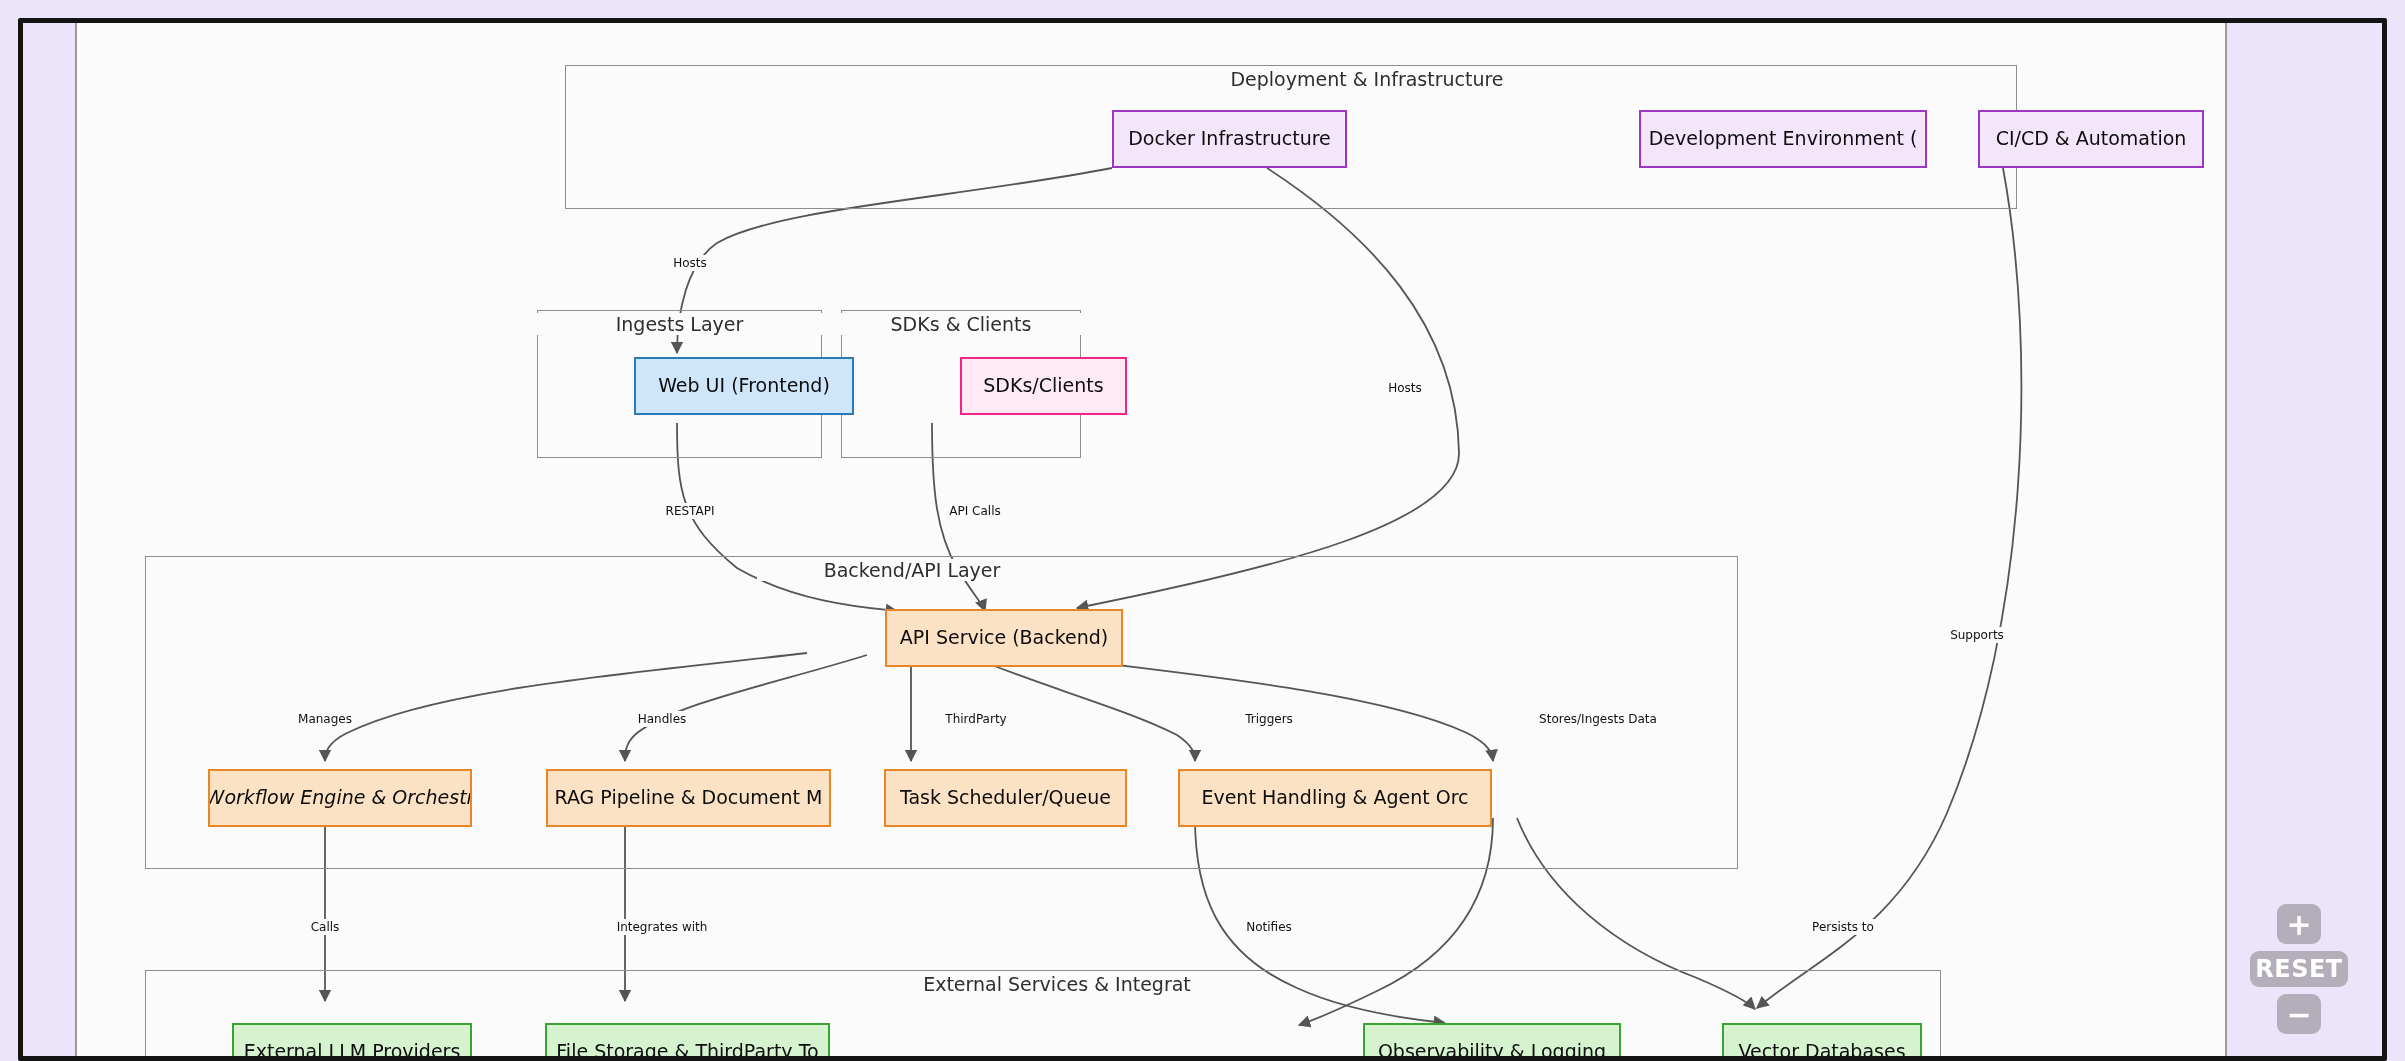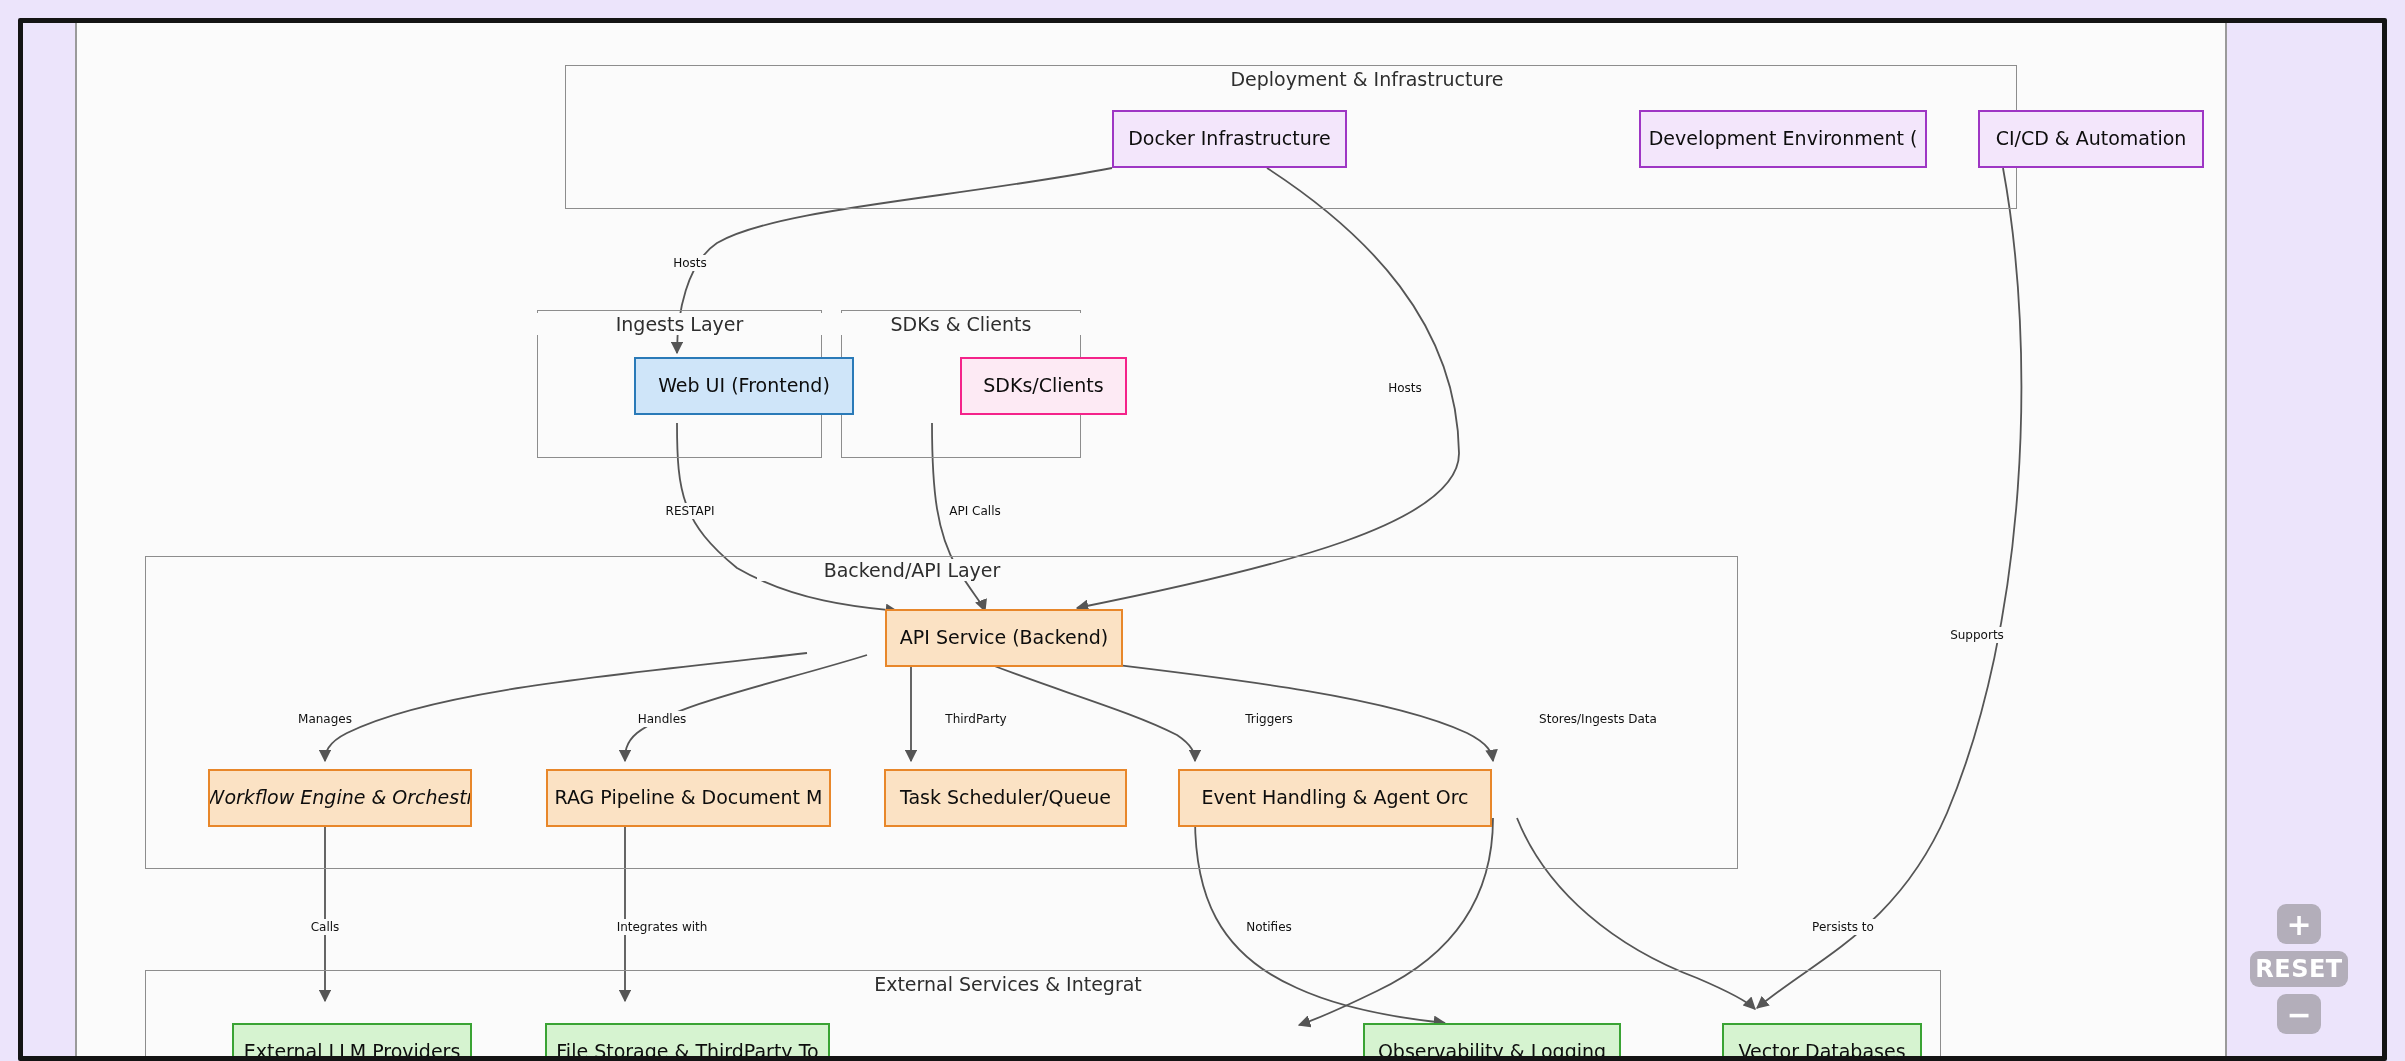--- a/index.html
+++ b/index.html
@@ -163,21 +163,21 @@
     <div class="cluster" style="left:460px; top:287px; width:285px; height:148px;"></div>
     <div class="cluster-label" style="left:460px; top:290px; width:285px;">Ingests Layer</div>
 
     <div class="cluster" style="left:764px; top:287px; width:240px; height:148px;"></div>
     <div class="cluster-label" style="left:764px; top:290px; width:240px;">SDKs &amp; Clients</div>
 
     <div class="cluster" style="left:68px; top:533px; width:1593px; height:313px;"></div>
     <div class="cluster-label" style="left:680px; top:536px; width:310px;">Backend/API Layer</div>
 
     <div class="cluster" style="left:68px; top:947px; width:1796px; height:170px;"></div>
-    <div class="cluster-label" style="left:771px; top:950px; width:320px;">External Services &amp; Integrat</div>
+    <div class="cluster-label" style="left:820px; top:950px; width:320px;">External Services &amp; Integrat</div>
 
     <div class="node purple" style="left:1562px; top:87px; width:288px; height:58px;">Development Environment (</div>
 
     <div class="node purple" style="left:1035px; top:87px; width:235px; height:58px;">Docker Infrastructure</div>
 
     <div class="node purple" style="left:1901px; top:87px; width:226px; height:58px;">CI/CD &amp; Automation</div>
 
     <div class="node blue" style="left:557px; top:334px; width:220px; height:58px;">Web UI (Frontend)</div>
 
     <div class="node pink" style="left:868px; top:334px; width:167px; height:58px;margin-left:15px;">SDKs/Clients</div>

